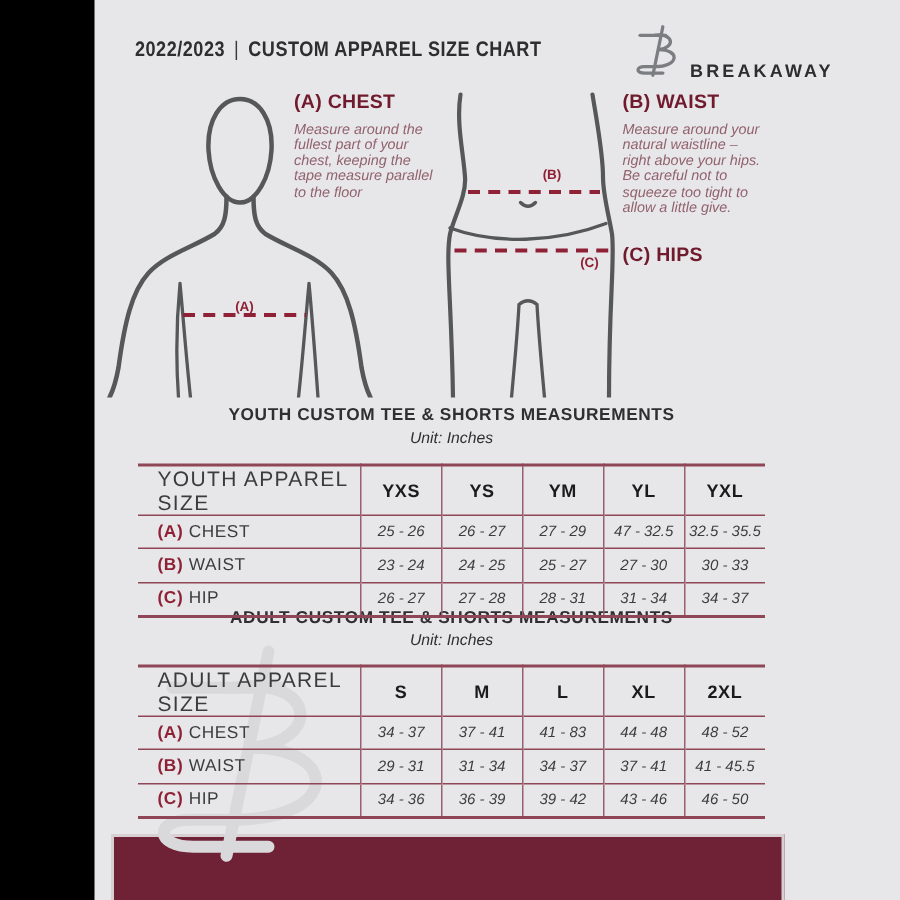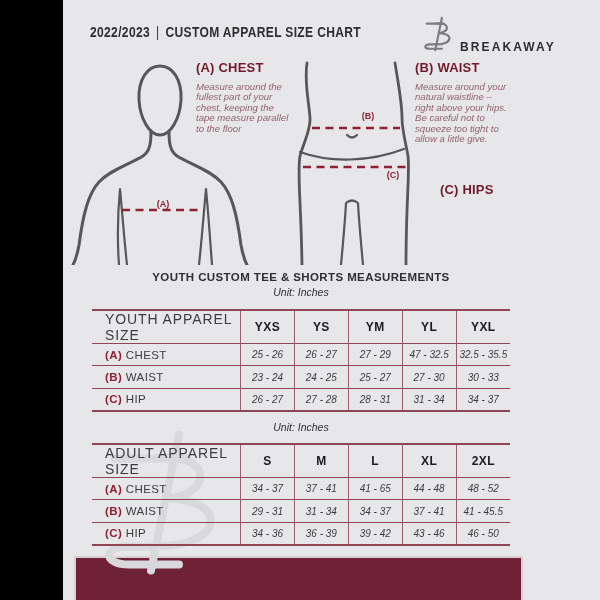--- a/index.html
+++ b/index.html
@@ -110,21 +110,21 @@
 to the floor</div>
 
     <div class="guide-h" style="left:352px;top:60px;">(B) WAIST</div>
     <div class="guide-d" style="left:352px;top:82px;">Measure around your
 natural waistline –
 right above your hips.
 Be careful not to
 squeeze too tight to
 allow a little give.</div>
 
-    <div class="guide-h" style="left:352px;top:182px;margin-left:25px;">(C) HIPS</div>
+    <div class="guide-h" style="left:352px;top:162px;">(C) HIPS</div>
 
     <svg class="watermark" width="160" height="165" viewBox="0 0 40 40">
       <g fill="none" stroke="#d9d9db" stroke-width="2" stroke-linecap="round">
         <path d="M 6 9 L 24 9"></path>
         <path d="M 16 9 C 30 7 31 18 19 19"></path>
         <path d="M 19 19 C 34 19 34 31 16 31"></path>
         <path d="M 16 31 L 9 31 C 3 31 3 35.5 9.5 35.5 L 22 35.5"></path>
         <path d="M 22 3 L 15 37"></path>
       </g>
     </svg>
@@ -163,38 +163,39 @@
             <td class="row-label"><span class="pfx">(C)</span> HIP</td>
             <td class="val">26 - 27</td>
             <td class="val">27 - 28</td>
             <td class="val">28 - 31</td>
             <td class="val">31 - 34</td>
             <td class="val">34 - 37</td>
           </tr>
         </tbody>
       </table>
 
+    <div class="tbl-title" style="top:406px;">ADULT CUSTOM TEE &amp; SHORTS MEASUREMENTS</div>
     <div class="tbl-unit" style="top:421px;">Unit: Inches</div>
     <table class="sizes" style="top:443px;">
         <thead>
           <tr>
             <th class="col-label" style="width: 135px;">ADULT APPAREL SIZE</th>
             <th class="col-size">S</th>
             <th class="col-size">M</th>
             <th class="col-size">L</th>
             <th class="col-size">XL</th>
             <th class="col-size">2XL</th>
           </tr>
         </thead>
         <tbody>
           <tr>
             <td class="row-label"><span class="pfx">(A)</span> CHEST</td>
             <td class="val">34 - 37</td>
             <td class="val">37 - 41</td>
-            <td class="val">41 - 65</td>
+            <td class="val">41 - 83</td>
             <td class="val">44 - 48</td>
             <td class="val">48 - 52</td>
           </tr>
           <tr>
             <td class="row-label"><span class="pfx">(B)</span> WAIST</td>
             <td class="val">29 - 31</td>
             <td class="val">31 - 34</td>
             <td class="val">34 - 37</td>
             <td class="val">37 - 41</td>
             <td class="val">41 - 45.5</td>

